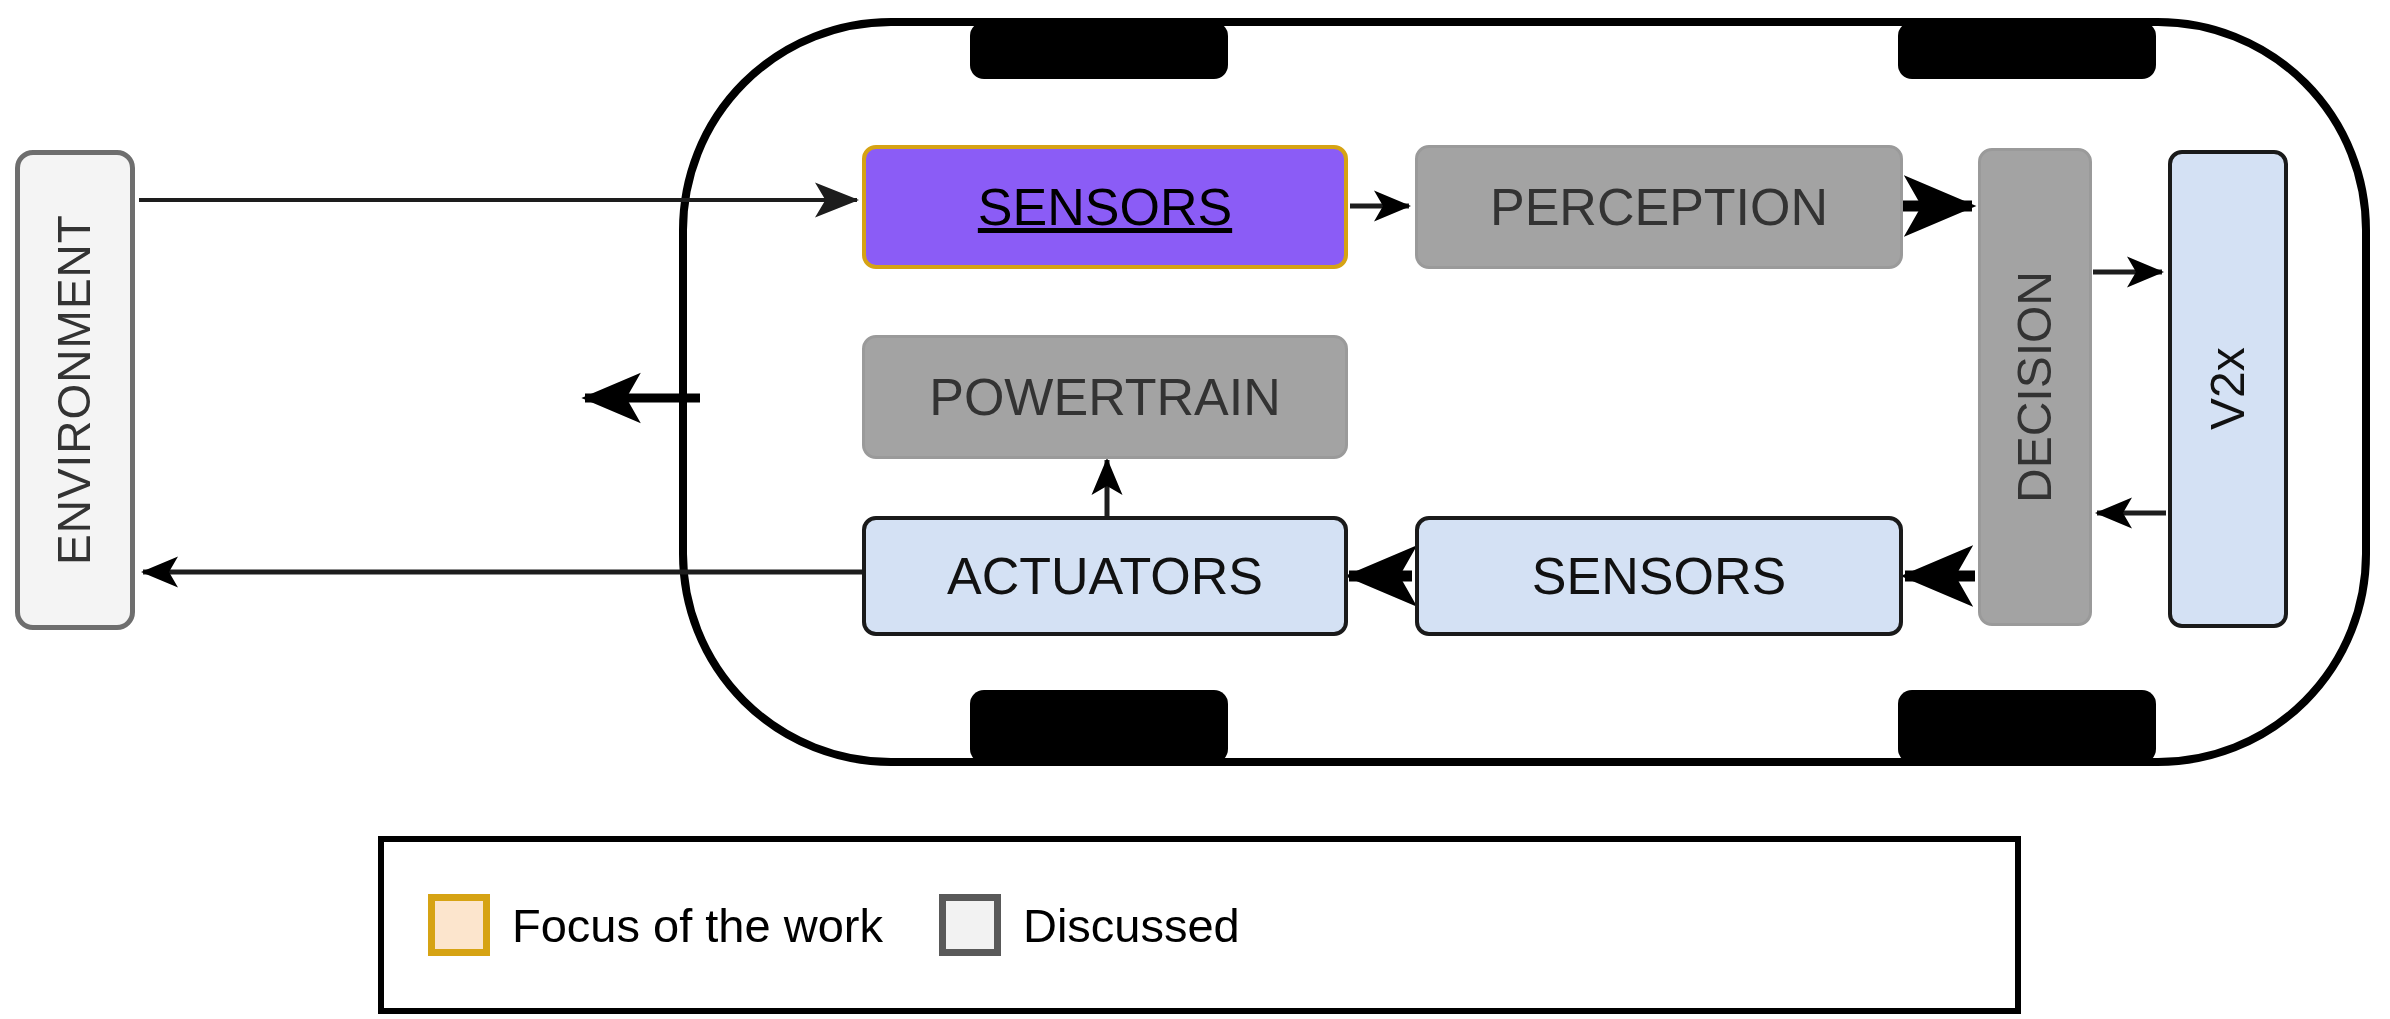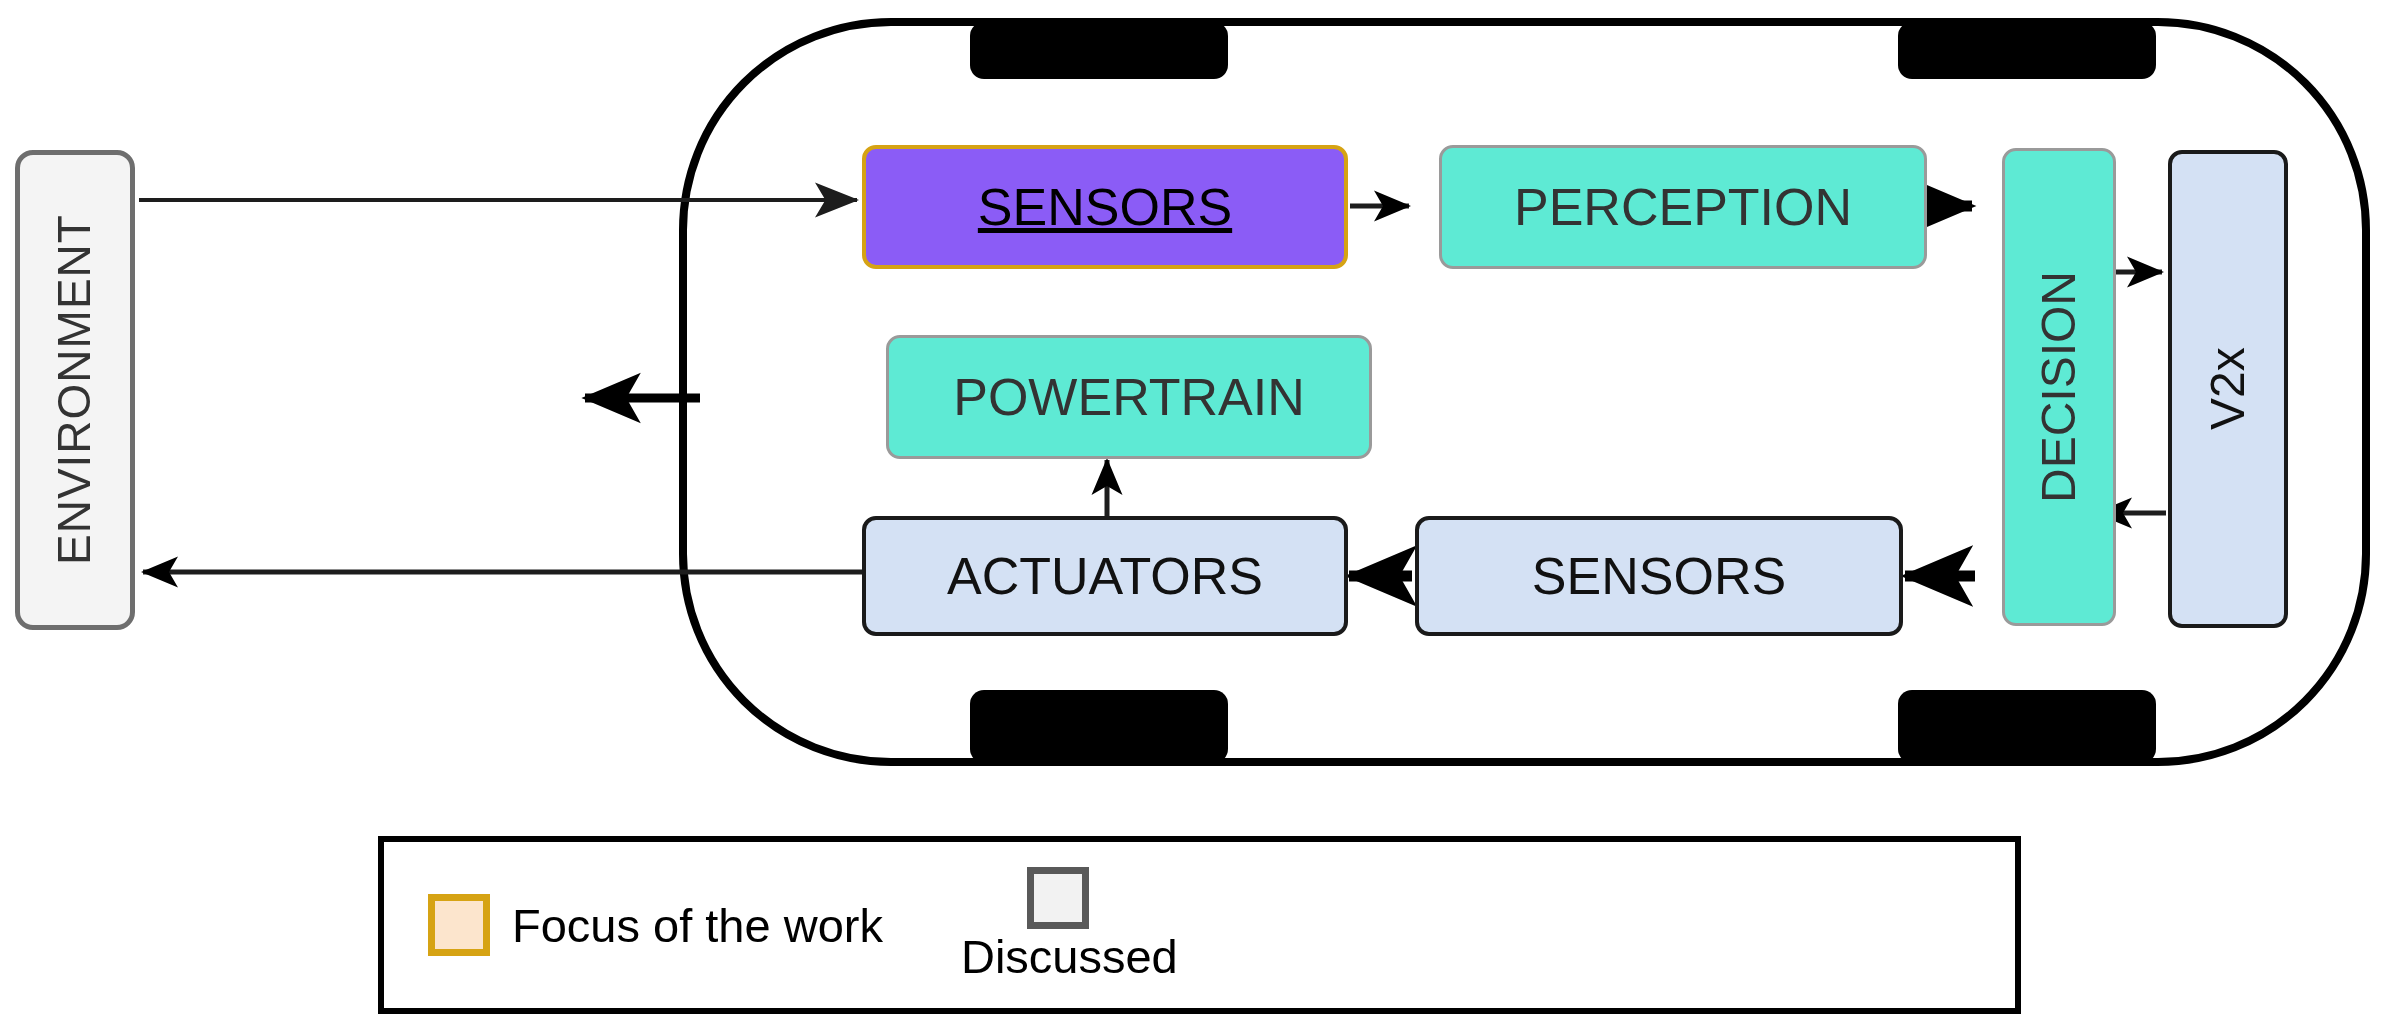--- a/index.html
+++ b/index.html
@@ -40,25 +40,24 @@
     color: #000000;
     text-decoration: underline;
   }
   .n-orange-square {
     background: #fce5cd;
     border: 7px solid #d6a314;
     border-radius: 0px;
     color: #000000;
   }
   .n-gray {
-    background: #5eead4;
+    background: #a3a3a3;
     border: 3px solid #9a9a9a;
     border-radius: 14px;
     color: #333333;
-    margin-left: 24px;
   }
   .n-gray-strong {
     background: #f4f4f4;
     border: 5px solid #6e6e6e;
     border-radius: 18px;
     color: #333333;
   }
   .n-blue {
     background: #d4e1f4;
     border: 4px solid #1a1a1a;
@@ -179,20 +178,20 @@
     <span>ACTUATORS</span>
   </div>
 
   <div id="legend" style="left:378px; top:820px; width:1643px; height:178px; padding-left:44px;">
 
     <div class="legend-item" style="margin-right:56px;">
       <div class="swatch sw-orange"></div>
       <div class="legend-label">Focus of the work</div>
     </div>
 
-    <div class="legend-item" style="margin-right:56px;flex-direction:column;">
+    <div class="legend-item" style="margin-right:56px;">
       <div class="swatch sw-gray"></div>
       <div class="legend-label">Discussed</div>
     </div>
 
   </div>
 
 </div>
 
 </body></html>

